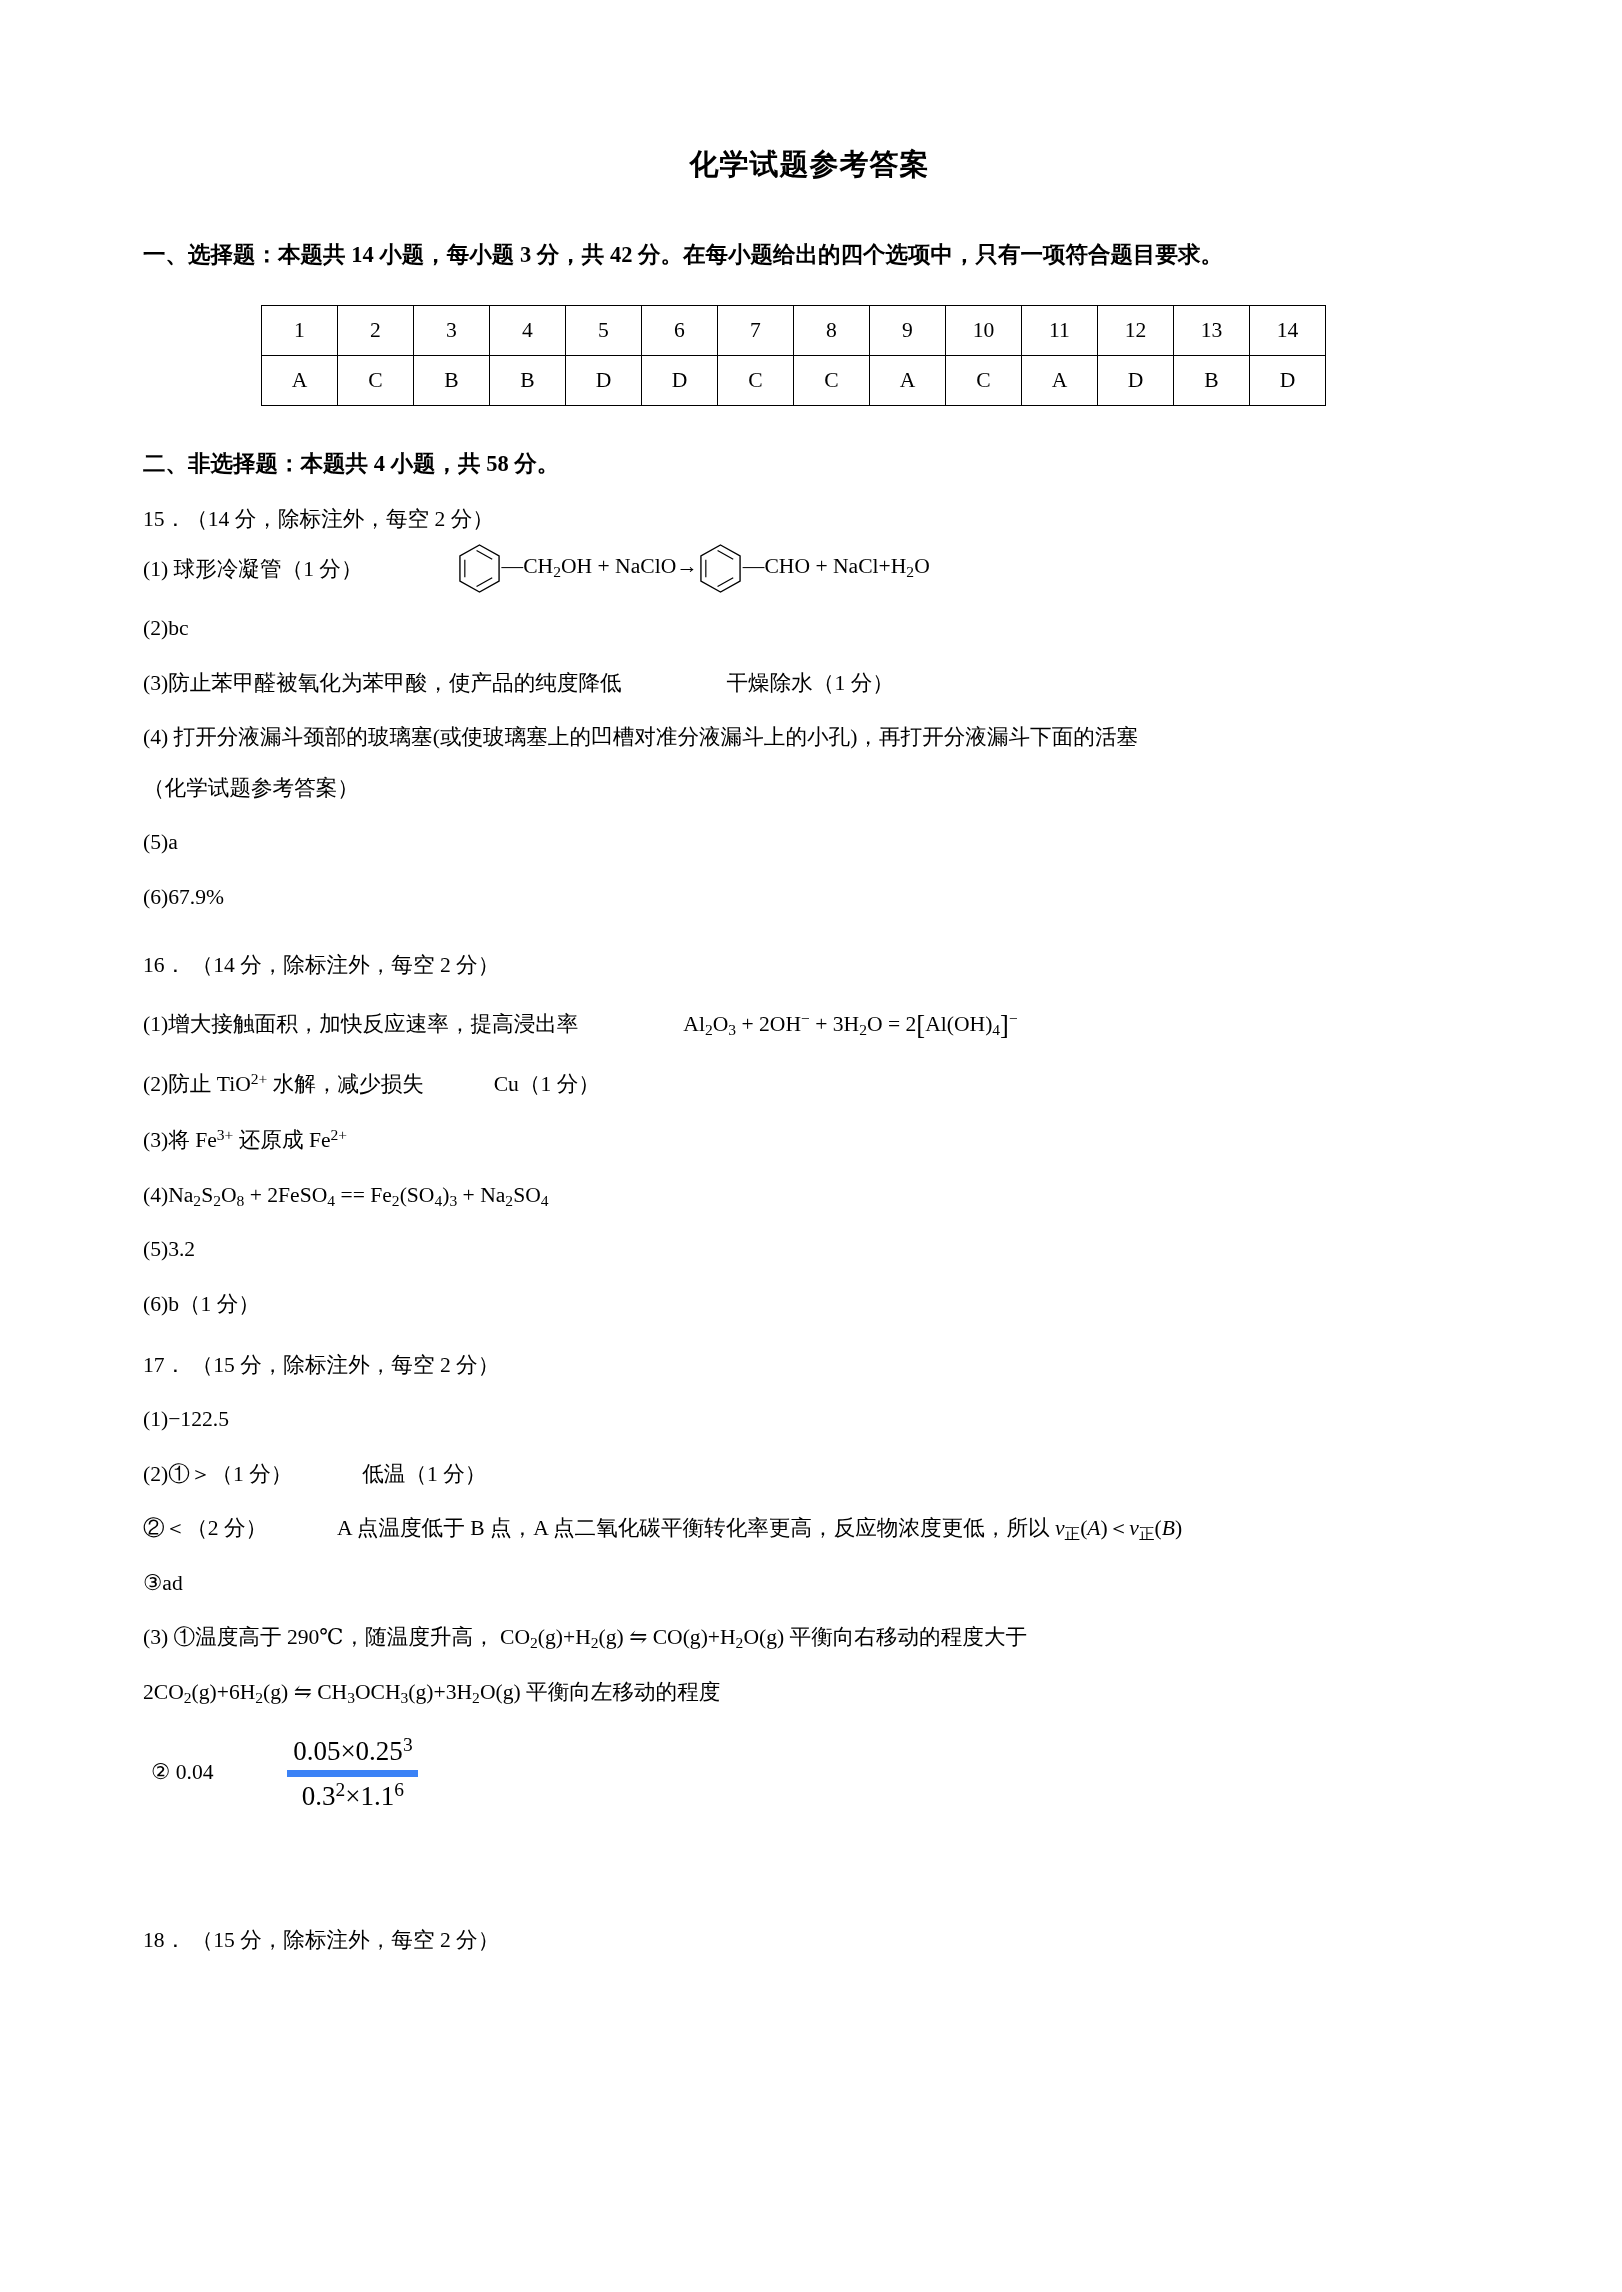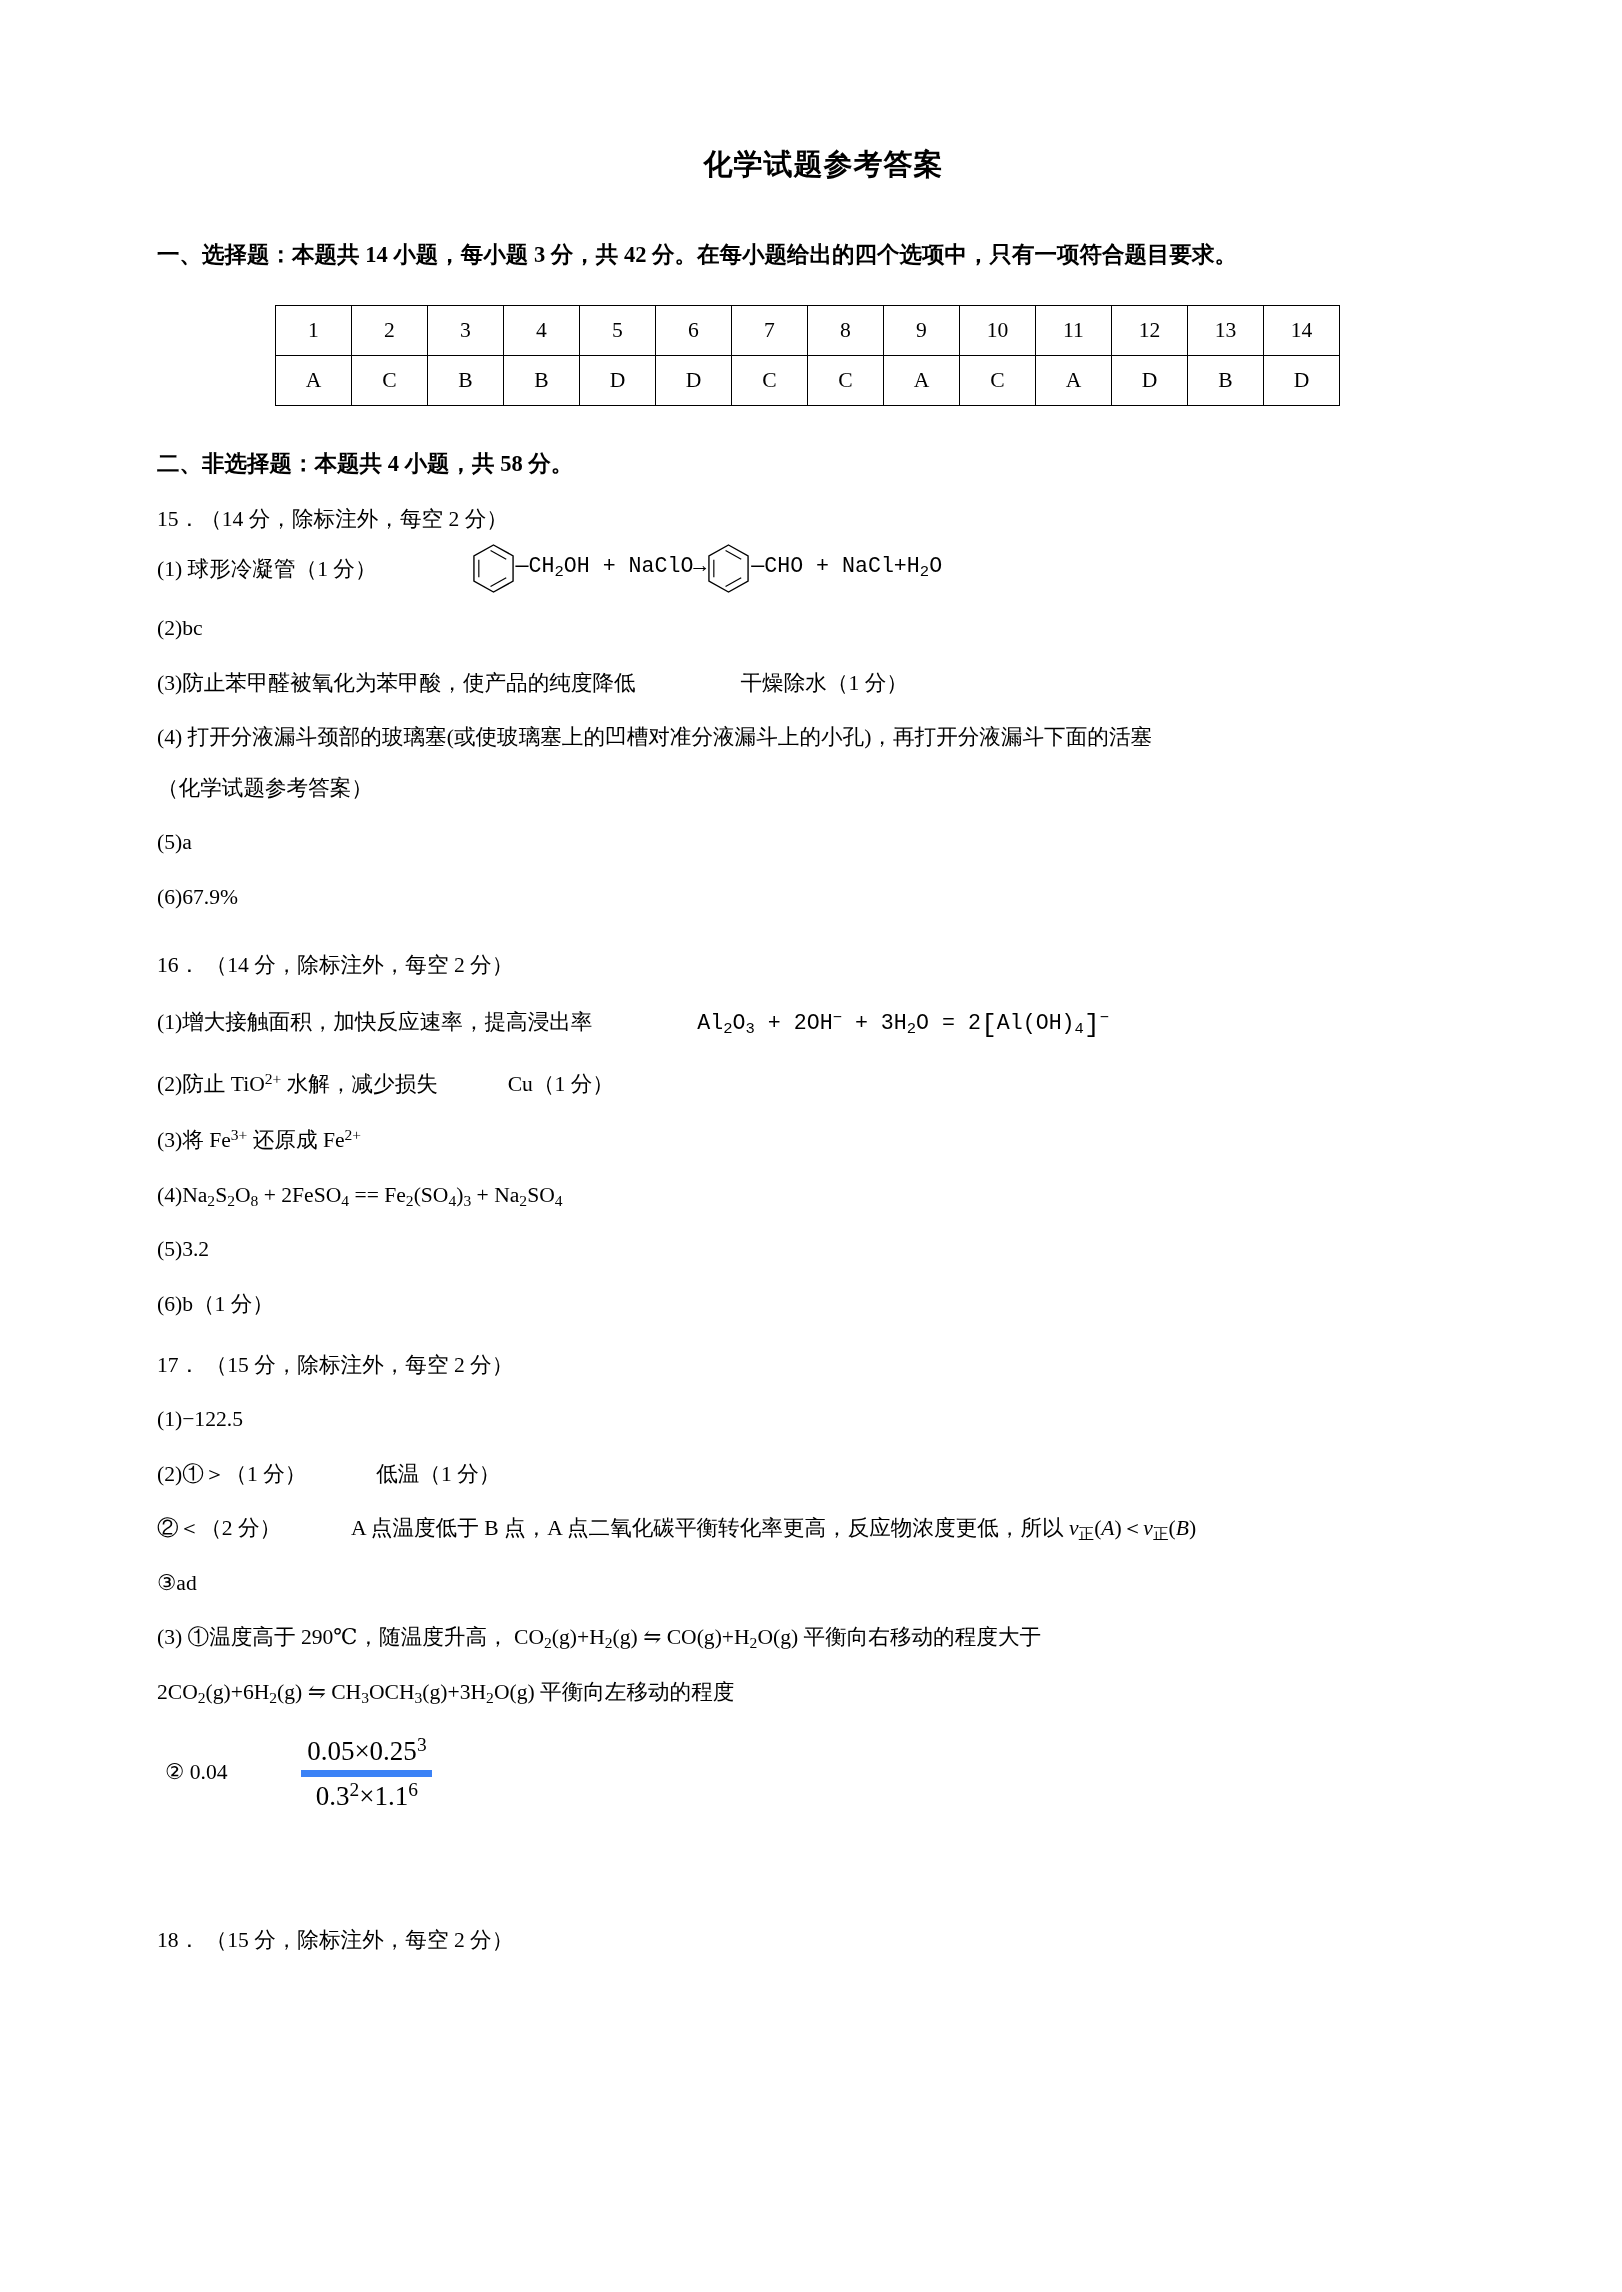--- a/index.html
+++ b/index.html
@@ -16,21 +16,21 @@
   }
   .page {
     position: relative;
     width: 1622px;
     min-height: 2293px;
     padding: 0;
     box-sizing: border-box;
   }
   .content {
     position: absolute;
-    left: 157px;
+    left: 143px;
     top: 0;
     width: 1333px;
   }
   .doc-title {
     text-align: center;
     font-size: 29px;
     font-weight: bold;
     margin-top: 145px;
     margin-bottom: 0;
     letter-spacing: 1px;
@@ -84,21 +84,21 @@
   }
   .ring {
     display: inline-block;
     width: 45px;
     height: 51px;
     position: relative;
     vertical-align: middle;
   }
   .ring svg { display: block; }
 
-  .eq-line { font-size: 21.6px; font-family: Liberation Mono, monospace; }
+  .eq-line { font-size: 21.6px; }
 
   
   .frac {
     display: inline-block;
     vertical-align: middle;
     text-align: center;
     font-size: 27px;
     line-height: 1.25;
     margin: 0 3.9px;
   }

